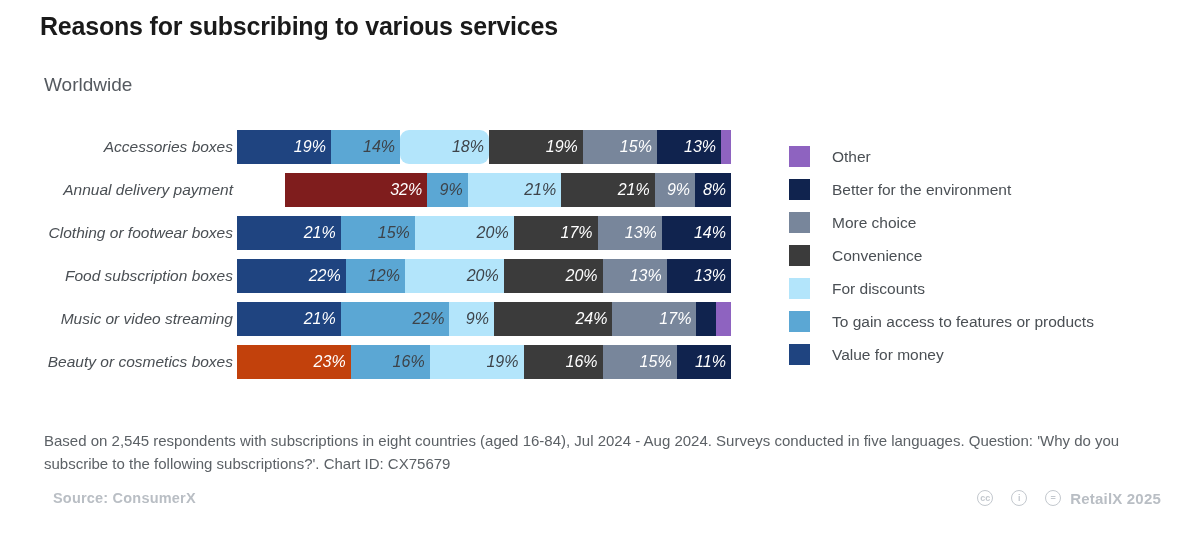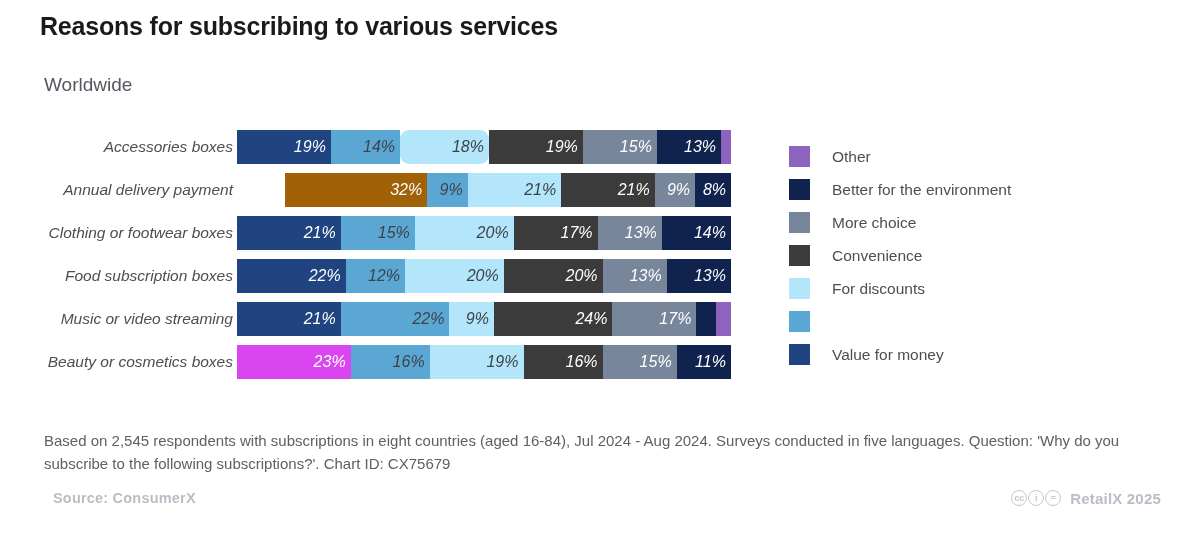--- a/index.html
+++ b/index.html
@@ -151,21 +151,21 @@
   }
 
   .brand {
     display: flex;
     align-items: center;
     gap: 9px;
   }
 
   .cc-icons {
     display: flex;
-    gap: 1px;
+    gap: 18px;
     align-items: center;
     margin-left: 44px;
   }
 
   .cc-icon {
     width: 16px;
     height: 16px;
     border: 1.4px solid #c3c8ce;
     border-radius: 50%;
     display: flex;
@@ -201,21 +201,21 @@
           <div class="seg dark-text" style="background: rgb(179, 229, 251); width: 18%; border-radius: 9px;">18%</div>
           <div class="seg light-text" style="background: rgb(59, 59, 59); width: 19%;">19%</div>
           <div class="seg light-text" style="background: rgb(120, 134, 155); width: 15%;">15%</div>
           <div class="seg light-text" style="background: rgb(16, 35, 78); width: 13%;">13%</div>
           <div class="seg light-text no-label" style="background: rgb(142, 99, 192); width: 2%;"></div>
         </div>
       </div>
       <div class="row">
         <div class="row-label">Annual delivery payment</div>
         <div class="bar">
-          <div class="seg light-text" style="background: #a16207; width: 32%; margin-left: 48px;">32%</div>
+          <div class="seg light-text" style="background: #7f1d1d; width: 32%; margin-left: 48px;">32%</div>
           <div class="seg dark-text" style="background: rgb(91, 167, 212); width: 9%;">9%</div>
           <div class="seg dark-text" style="background: rgb(179, 229, 251); width: 21%;">21%</div>
           <div class="seg light-text" style="background: rgb(59, 59, 59); width: 21%;">21%</div>
           <div class="seg light-text" style="background: rgb(120, 134, 155); width: 9%;">9%</div>
           <div class="seg light-text" style="background: rgb(16, 35, 78); width: 8%;">8%</div>
         </div>
       </div>
       <div class="row">
         <div class="row-label">Clothing or footwear boxes</div>
         <div class="bar">
@@ -246,21 +246,21 @@
           <div class="seg dark-text" style="background: rgb(179, 229, 251); width: 9%;">9%</div>
           <div class="seg light-text" style="background: rgb(59, 59, 59); width: 24%;">24%</div>
           <div class="seg light-text" style="background: rgb(120, 134, 155); width: 17%;">17%</div>
           <div class="seg light-text no-label" style="background: rgb(16, 35, 78); width: 4%;"></div>
           <div class="seg light-text no-label" style="background: rgb(142, 99, 192); width: 3%;"></div>
         </div>
       </div>
       <div class="row">
         <div class="row-label">Beauty or cosmetics boxes</div>
         <div class="bar">
-          <div class="seg light-text" style="background: #d946ef; width: 23%; padding-left: 10px;">23%</div>
+          <div class="seg light-text" style="background: #c2410c; width: 23%; padding-left: 10px;">23%</div>
           <div class="seg dark-text" style="background: rgb(91, 167, 212); width: 16%;">16%</div>
           <div class="seg dark-text" style="background: rgb(179, 229, 251); width: 19%;">19%</div>
           <div class="seg light-text" style="background: rgb(59, 59, 59); width: 16%;">16%</div>
           <div class="seg light-text" style="background: rgb(120, 134, 155); width: 15%;">15%</div>
           <div class="seg light-text" style="background: rgb(16, 35, 78); width: 11%;">11%</div>
         </div>
       </div>
     </div>
 
   <div class="legend" id="legend">
@@ -279,20 +279,21 @@
       <div class="legend-item">
         <span class="legend-swatch" style="background: rgb(59, 59, 59);"></span>
         <span class="legend-label">Convenience</span>
       </div>
       <div class="legend-item">
         <span class="legend-swatch" style="background: rgb(179, 229, 251);"></span>
         <span class="legend-label">For discounts</span>
       </div>
       <div class="legend-item">
         <span class="legend-swatch" style="background: rgb(91, 167, 212);"></span>
+        <span class="legend-label">To gain access to features or products</span>
       </div>
       <div class="legend-item">
         <span class="legend-swatch" style="background: rgb(31, 68, 128);"></span>
         <span class="legend-label">Value for money</span>
       </div>
     </div>
 
   <div class="footnote">Based on 2,545 respondents with subscriptions in eight countries (aged 16-84), Jul 2024 - Aug 2024. Surveys conducted in five languages. Question: 'Why do you subscribe to the following subscriptions?'. Chart ID: CX75679</div>
 
   <div class="footer">

